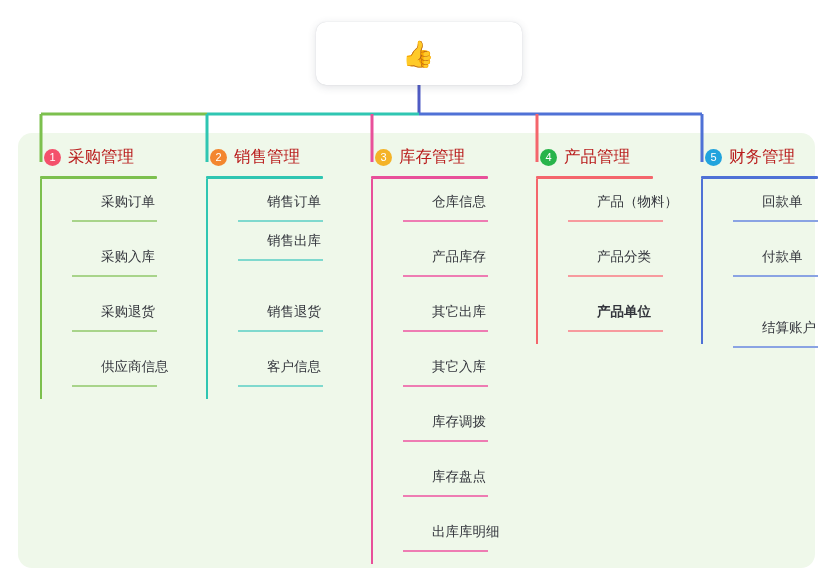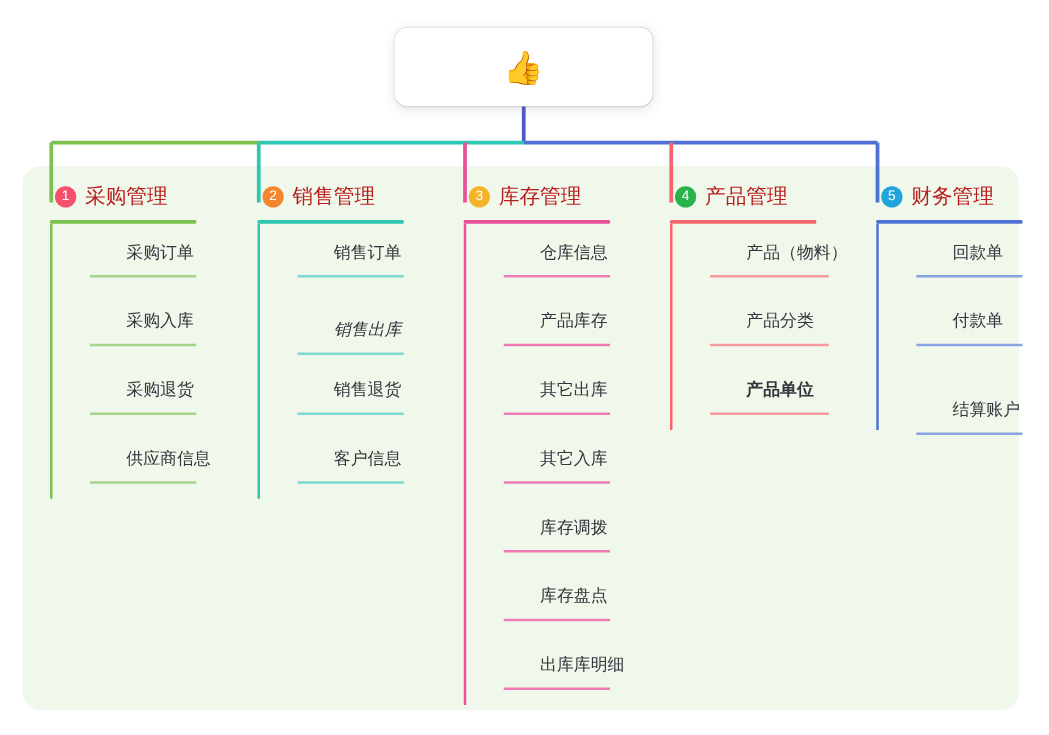--- a/index.html
+++ b/index.html
@@ -194,21 +194,21 @@
           <span class="badge" style="background: rgb(243, 134, 47);">2</span>
           <span class="col-title">销售管理</span>
         </div>
         <div class="head-rule" style="width: 117px; background: rgb(47, 198, 178);"></div>
         <div class="leaves">
           <div class="spine" style="height: 220px; background: rgb(47, 198, 178);"></div>
           <div class="leaf" style="top: 0px; width: 95px;">
             <span class="leaf-label">销售订单</span>
             <div class="leaf-rule" style="width: 85px; background: rgb(127, 217, 206);"></div>
           </div>
-          <div class="leaf" style="top: 62px; width: 95px; font-style: italic;">
+          <div class="leaf" style="top: 39px; width: 95px;">
             <span class="leaf-label">销售出库</span>
             <div class="leaf-rule" style="width: 85px; background: rgb(127, 217, 206);"></div>
           </div>
           <div class="leaf" style="top: 110px; width: 95px;">
             <span class="leaf-label">销售退货</span>
             <div class="leaf-rule" style="width: 85px; background: rgb(127, 217, 206);"></div>
           </div>
           <div class="leaf" style="top: 165px; width: 95px;">
             <span class="leaf-label">客户信息</span>
             <div class="leaf-rule" style="width: 85px; background: rgb(127, 217, 206);"></div>

